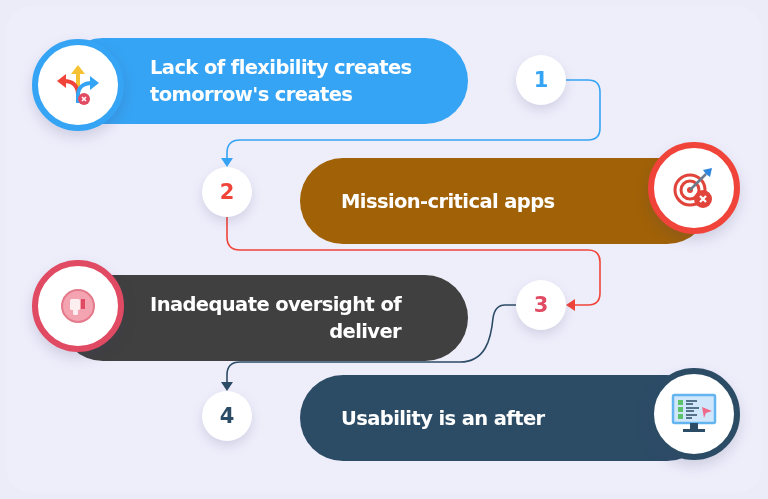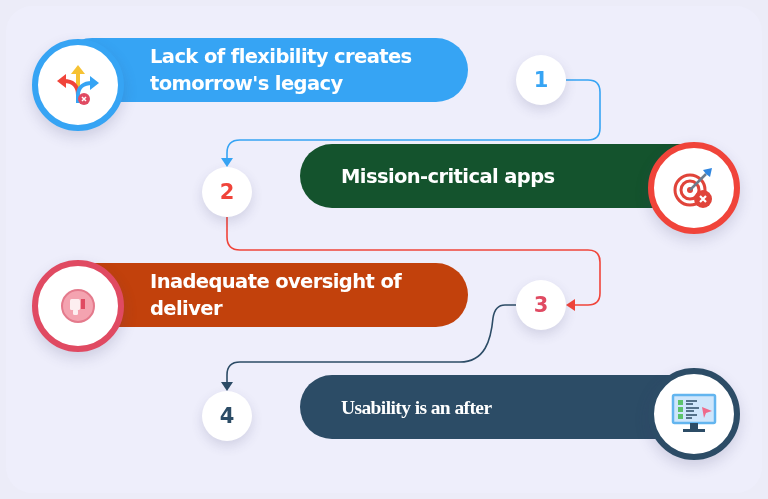--- a/index.html
+++ b/index.html
@@ -1,18 +1,18 @@
 <!DOCTYPE html>
 <html><head>
 <meta charset="utf-8">
 <style>
   html,body{margin:0;padding:0;}
   body{width:768px;height:499px;background:#ececf8;position:relative;overflow:hidden;font-family:"DejaVu Sans","Liberation Sans",sans-serif;}
   .card{position:absolute;left:6px;top:6px;width:756px;height:487px;border-radius:26px;background:#eeeefb;}
-  .pill{position:absolute;height:64px;border-radius:43px;color:#fff;font-weight:bold;font-size:19.5px;line-height:27px;letter-spacing:-0.6px;display:flex;align-items:center;box-sizing:border-box;}
+  .pill{position:absolute;height:86px;border-radius:43px;color:#fff;font-weight:bold;font-size:19.5px;line-height:27px;letter-spacing:-0.6px;display:flex;align-items:center;box-sizing:border-box;}
   .pill.left{left:60px;width:408px;padding-left:90px;}
   .pill.right{left:300px;width:410px;padding-left:41px;}
   .iconc{position:absolute;width:92px;height:92px;border-radius:50%;background:#fff;box-sizing:border-box;border:6px solid;box-shadow:0 6px 14px rgba(60,60,110,0.18);display:flex;align-items:center;justify-content:center;}
   .badge{position:absolute;width:50px;height:50px;border-radius:50%;background:#fff;box-shadow:0 5px 12px rgba(60,60,110,0.16);display:flex;align-items:center;justify-content:center;font-weight:bold;font-size:21px;}
   svg.lines{position:absolute;left:0;top:0;}
 </style>
 </head>
 <body>
 
 <div class="card"></div>
@@ -25,78 +25,78 @@
   <path d="M227 217 V237 Q227 250 240 250 H588 Q600 250 600 262 V293 Q600 305 588 305 H572" fill="none" stroke="#f0443a" stroke-width="1.6"></path>
   <polygon points="566,305 575,299 575,311" fill="#f0443a"></polygon>
 
   <path d="M516 305 H505 Q495 305 493 318 C491 340 485 362 460 362 H240 Q227 362 227 375 V384" fill="none" stroke="#2c4c66" stroke-width="1.6"></path>
   <polygon points="221,382 233,382 227,391" fill="#2c4c66"></polygon>
 </svg>
 
 <div class="pill left" style="top:38px;background:#36a4f4;">
   <div>
       <div>Lack of flexibility creates</div>
-      <div>tomorrow's legacy</div>
+      <div>tomorrow's creates</div>
     </div>
 </div>
 <div class="iconc" style="left:32px;top:39px;border-color:#36a4f4;">
   <svg width="48" height="48" viewBox="0 0 48 48">
     <path d="M24 38 V10" stroke="#f6c233" stroke-width="4" fill="none"></path>
     <polygon points="17,13 24,4 31,13" fill="#f6c233"></polygon>
     <path d="M24 34 C24 24 18 20 10 20" stroke="#f0443a" stroke-width="4" fill="none"></path>
     <polygon points="12,13 3,20 12,27" fill="#f0443a"></polygon>
     <path d="M24 42 V34 C24 26 30 22 38 22" stroke="#36a4f4" stroke-width="4" fill="none"></path>
     <polygon points="36,15 45,22 36,29" fill="#36a4f4"></polygon>
     <circle cx="30" cy="38" r="6" fill="#e04a62"></circle>
     <path d="M28 36 L32 40 M32 36 L28 40" stroke="#fff" stroke-width="1.5"></path>
   </svg>
 </div>
 <div class="badge" style="left:516px;top:55px;color:#36a4f4;">
     <span>1</span>
   </div>
 
-<div class="pill right" style="top:144px;background:#14532d;">
+<div class="pill right" style="top:158px;background:#a16207;">
   <div>
       <div>Mission-critical apps</div>
     </div>
 </div>
 <div class="iconc" style="left:648px;top:142px;border-color:#f0443a;">
   <svg width="48" height="48" viewBox="0 0 48 48">
     <circle cx="20" cy="26" r="15" fill="none" stroke="#e0443a" stroke-width="3"></circle>
     <circle cx="20" cy="26" r="9" fill="none" stroke="#e0443a" stroke-width="3"></circle>
     <circle cx="20" cy="26" r="3" fill="#e0443a"></circle>
     <path d="M20 26 L36 10" stroke="#6b7b8c" stroke-width="2.5"></path>
     <polygon points="33,6 42,4 40,13 36,10" fill="#2f86e0"></polygon>
     <circle cx="33" cy="35" r="9" fill="#e0443a"></circle>
     <path d="M30 32 L36 38 M36 32 L30 38" stroke="#fff" stroke-width="2.2"></path>
   </svg>
 </div>
 <div class="badge" style="left:202px;top:167px;color:#f0443a;">
     <span>2</span>
   </div>
 
-<div class="pill left" style="top:263px;background:#c2410c;">
+<div class="pill left" style="top:275px;background:#404040;text-align:right;">
   <div>
       <div>Inadequate oversight of</div>
       <div>deliver</div>
     </div>
 </div>
 <div class="iconc" style="left:32px;top:260px;border-color:#e04a62;">
   <svg width="48" height="48" viewBox="0 0 48 48">
     <circle cx="24" cy="24" r="16" fill="#f4a3b0" stroke="#e47a8c" stroke-width="2"></circle>
     <rect x="16" y="17" width="10" height="11" rx="1.5" fill="#fdeef0"></rect>
     <rect x="19" y="27" width="5" height="6" rx="1.5" fill="#fdeef0"></rect>
     <rect x="27" y="17" width="4" height="10" fill="#e04a62"></rect>
   </svg>
 </div>
 <div class="badge" style="left:516px;top:280px;color:#e04a62;">
     <span>3</span>
   </div>
 
-<div class="pill right" style="top:375px;background:#2c4c66;font-family:Liberation Serif, serif;">
+<div class="pill right" style="top:375px;background:#2c4c66;">
   <div>
       <div>Usability is an after</div>
     </div>
 </div>
 <div class="iconc" style="left:648px;top:368px;border-color:#2c4c66;">
   <svg width="50" height="50" viewBox="0 0 50 50">
     <rect x="4" y="6" width="42" height="28" rx="1.5" fill="#cfe6fb" stroke="#63b5ef" stroke-width="2.5"></rect>
     <rect x="9" y="11" width="5" height="5" fill="#5cc36b"></rect>
     <rect x="9" y="18" width="5" height="5" fill="#5cc36b"></rect>
     <rect x="9" y="25" width="5" height="5" fill="#5cc36b"></rect>

